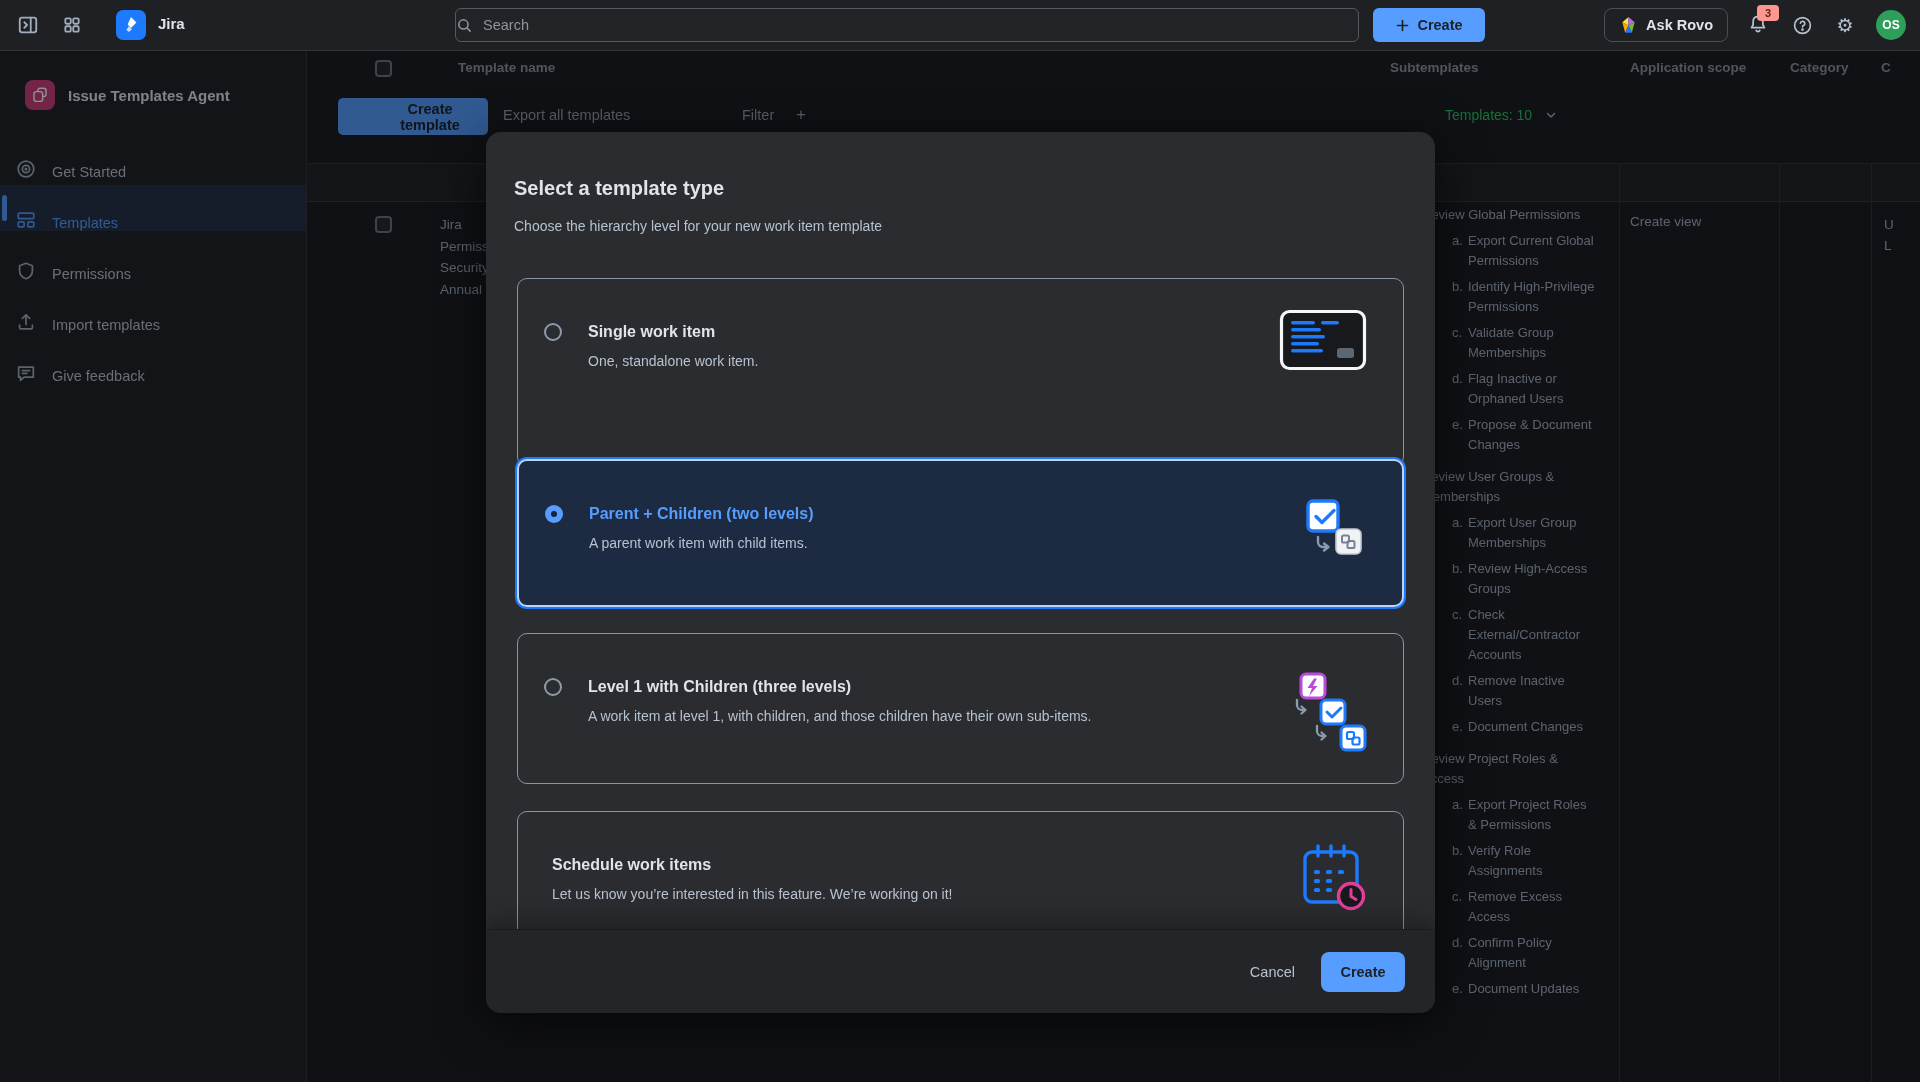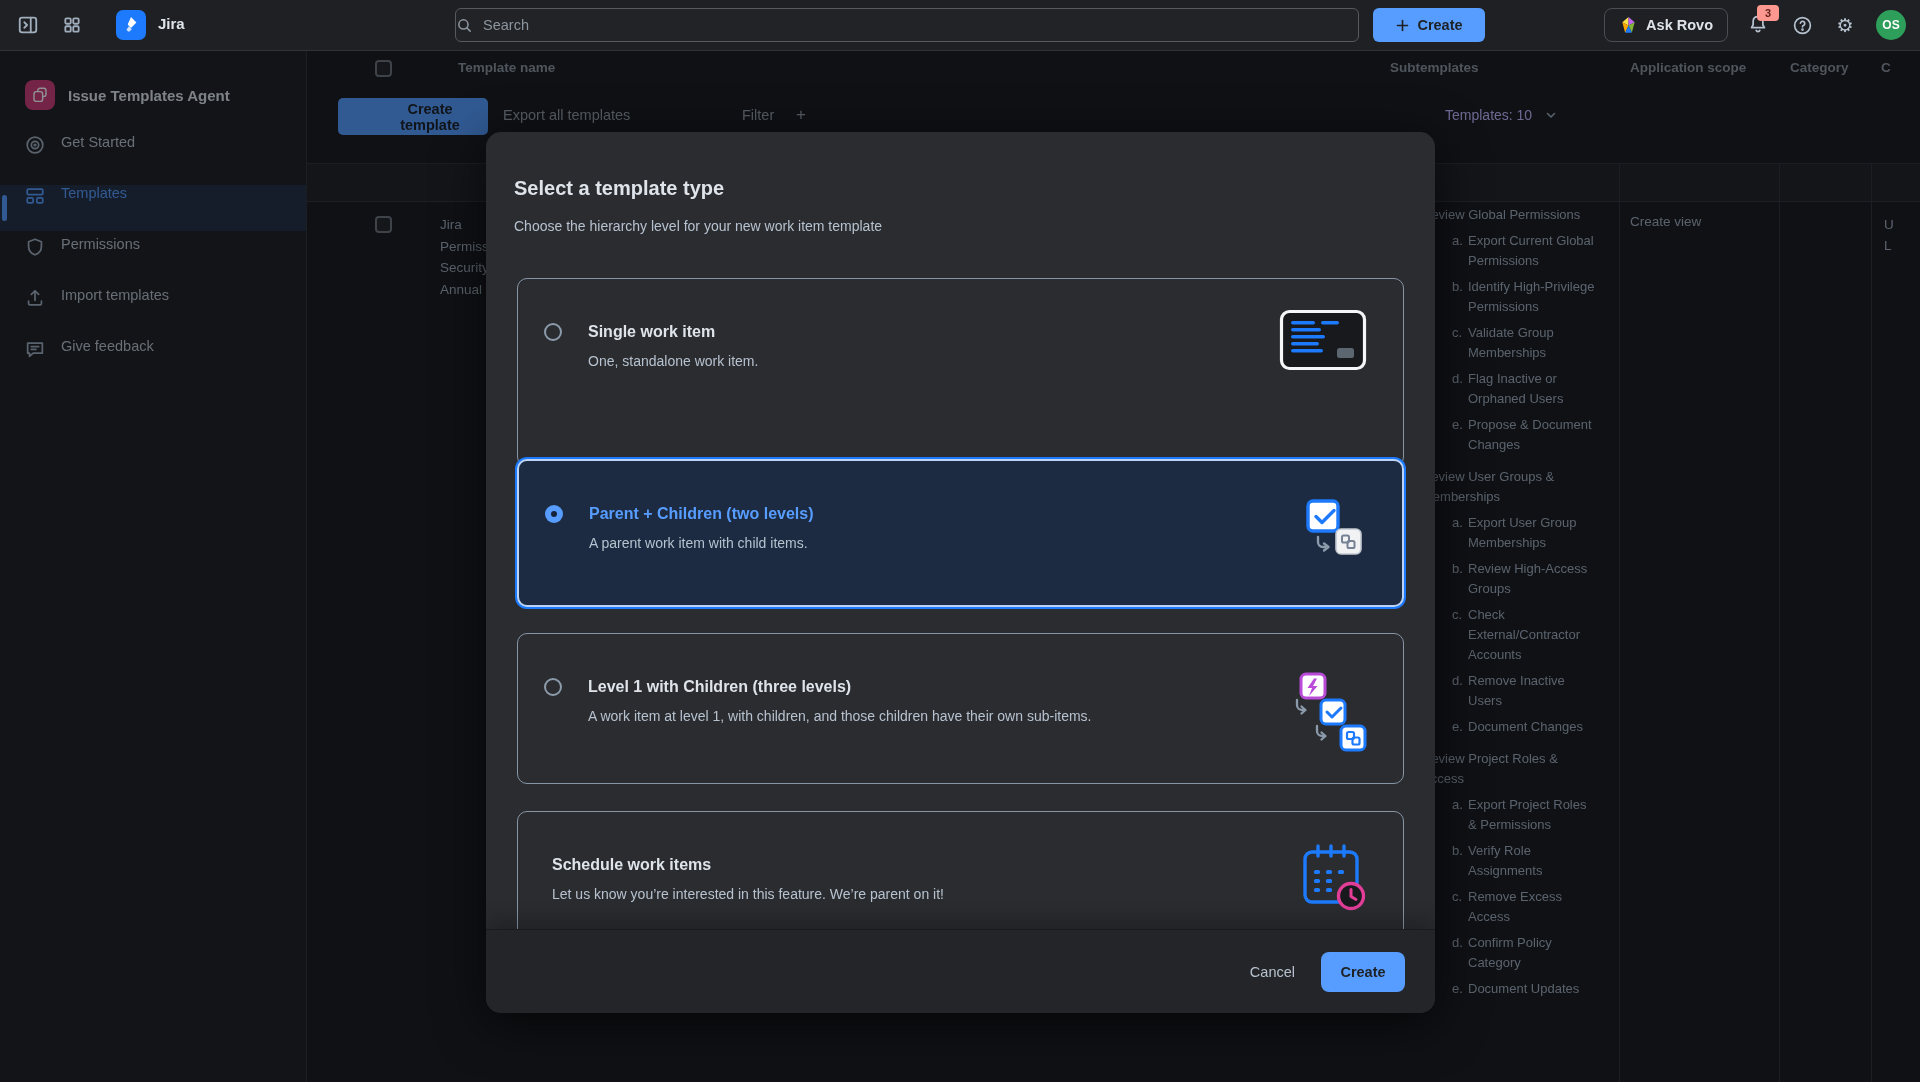--- a/index.html
+++ b/index.html
@@ -35,36 +35,36 @@
   .gear-glyph{font-family:"DejaVu Sans",sans-serif;font-size:19px;color:#B6C2CF;line-height:1;}
   .avatar{width:30px;height:30px;border-radius:50%;background:#2E9E5B;color:#fff;font-size:12px;font-weight:700;
           display:flex;align-items:center;justify-content:center;}
 
   
   .sidebar{position:absolute;left:0;top:50px;bottom:0;width:306px;background:#1f2023;border-right:1px solid #313337;}
   .proj{display:flex;align-items:center;margin:30px 0 0 25px;}
   .proj-icon{width:30px;height:30px;border-radius:8px;background:#CE3D78;display:flex;align-items:center;justify-content:center;}
   .proj-name{margin-left:13px;font-size:15px;font-weight:700;color:#DEE4EA;}
   .nav{margin-top:24px;}
-  .nav-item{position:relative;height:46px;margin-bottom:5px;display:flex;align-items:flex-start;padding-left:24px;color:#9FADBC;}
+  .nav-item{position:relative;height:46px;margin-bottom:5px;display:flex;align-items:flex-end;padding-left:15px;color:#9FADBC;}
   .nav-label{margin-left:15px;font-size:14.5px;color:#B8C1CC;}
   .nav-item.active{background:#253045;}
   .nav-item.active .nav-label{color:#579DFF;}
   .nav-item.active .nav-icon{color:#579DFF;}
   .nav-ind{display:none;position:absolute;left:2px;top:10px;width:5px;height:26px;border-radius:3px;background:#579DFF;}
   .nav-item.active .nav-ind{display:block;}
   .nav-icon{color:#9FADBC}
 
   
   .content{position:absolute;left:307px;top:50px;right:0;bottom:0;background:#1B1C1F;}
   .btn-create-template{position:absolute;left:31px;top:48px;width:150px;height:37px;background:#579DFF;color:#1D2125;
              border:none;border-radius:5px;font-size:14.5px;font-weight:700;font-family:"Liberation Sans",sans-serif;padding-left:40px;}
   .tab-text{position:absolute;top:57px;font-size:14.5px;color:#9AA3AD;}
   .tab-export{left:196px}.tab-filter{left:435px}.tab-plus{left:489px;font-size:17px;top:55px}
-  .count-dd{position:absolute;left:1138px;top:57px;display:flex;align-items:center;gap:12px;font-size:14px;color:#c4b5fd;}
+  .count-dd{position:absolute;left:1138px;top:57px;display:flex;align-items:center;gap:12px;font-size:14px;color:#22c55e;}
   .filter-input{position:absolute;left:1283px;top:47px;width:300px;height:38px;border:1px solid #55585E;border-radius:4px;
                 display:flex;align-items:center;padding:0 10px;box-sizing:border-box;background:transparent;}
   .filter-input input{background:transparent;border:none;outline:none;color:#B6C2CF;font-size:14.5px;
                       font-family:"Liberation Sans",sans-serif;margin-left:8px;width:100%;}
   .filter-input input::placeholder{color:#8C959E;}
   .thead{position:absolute;left:0;top:113px;right:0;height:37px;background:#202226;border-top:1px solid #303338;border-bottom:1px solid #33363A;}
   .th{position:absolute;top:10px;font-size:13.5px;font-weight:700;color:#8C959E;white-space:nowrap;}
   .cb{width:17px;height:17px;border:2px solid #6E757D;border-radius:4px;background:rgba(255,255,255,.05);box-sizing:border-box;}
   .cb-head{position:absolute;left:68px;top:10px;}
   .cb-row{position:absolute;left:68px;top:166px;}
@@ -363,21 +363,21 @@
         <div class="sub-item">
             <span class="sub-letter">b.</span>
             <span class="sub-text">Verify Role Assignments</span>
           </div>
         <div class="sub-item">
             <span class="sub-letter">c.</span>
             <span class="sub-text">Remove Excess Access</span>
           </div>
         <div class="sub-item">
             <span class="sub-letter">d.</span>
-            <span class="sub-text">Confirm Policy Category</span>
+            <span class="sub-text">Confirm Policy Alignment</span>
           </div>
         <div class="sub-item">
             <span class="sub-letter">e.</span>
             <span class="sub-text">Document Updates</span>
           </div>
       </div>
     </div>
   </main>
 
   <div class="dim"></div>
@@ -444,21 +444,21 @@
             <rect x="54" y="54" width="24" height="24" rx="5" fill="#FFFFFF" stroke="#1D7AFC" stroke-width="3"></rect>
             <rect x="60" y="60" width="7" height="7" rx="1.6" fill="none" stroke="#1D7AFC" stroke-width="2.2"></rect>
             <rect x="65.5" y="65.5" width="7" height="7" rx="1.6" fill="none" stroke="#1D7AFC" stroke-width="2.2"></rect>
           </svg>
       </span>
     </div>
 
     <div class="card card4">
       <div class="c-texts">
         <div class="c-title">Schedule work items</div>
-        <div class="c-desc">Let us know you’re interested in this feature. We’re parent on it!</div>
+        <div class="c-desc">Let us know you’re interested in this feature. We’re working on it!</div>
       </div>
       <span class="c-icon">
         <svg width="66" height="70" viewBox="0 0 66 70">
             <rect x="4" y="10" width="52" height="50" rx="7" fill="none" stroke="#1D7AFC" stroke-width="3.4"></rect>
             <line x1="17" y1="4" x2="17" y2="14" stroke="#1D7AFC" stroke-width="3.4" stroke-linecap="round"></line>
             <line x1="30" y1="4" x2="30" y2="14" stroke="#1D7AFC" stroke-width="3.4" stroke-linecap="round"></line>
             <line x1="43" y1="4" x2="43" y2="14" stroke="#1D7AFC" stroke-width="3.4" stroke-linecap="round"></line>
             <rect x="13" y="28" width="6" height="4" rx="1.6" fill="#1D7AFC"></rect>
             <rect x="25" y="28" width="6" height="4" rx="1.6" fill="#1D7AFC"></rect>
             <rect x="37" y="28" width="6" height="4" rx="1.6" fill="#1D7AFC"></rect>

